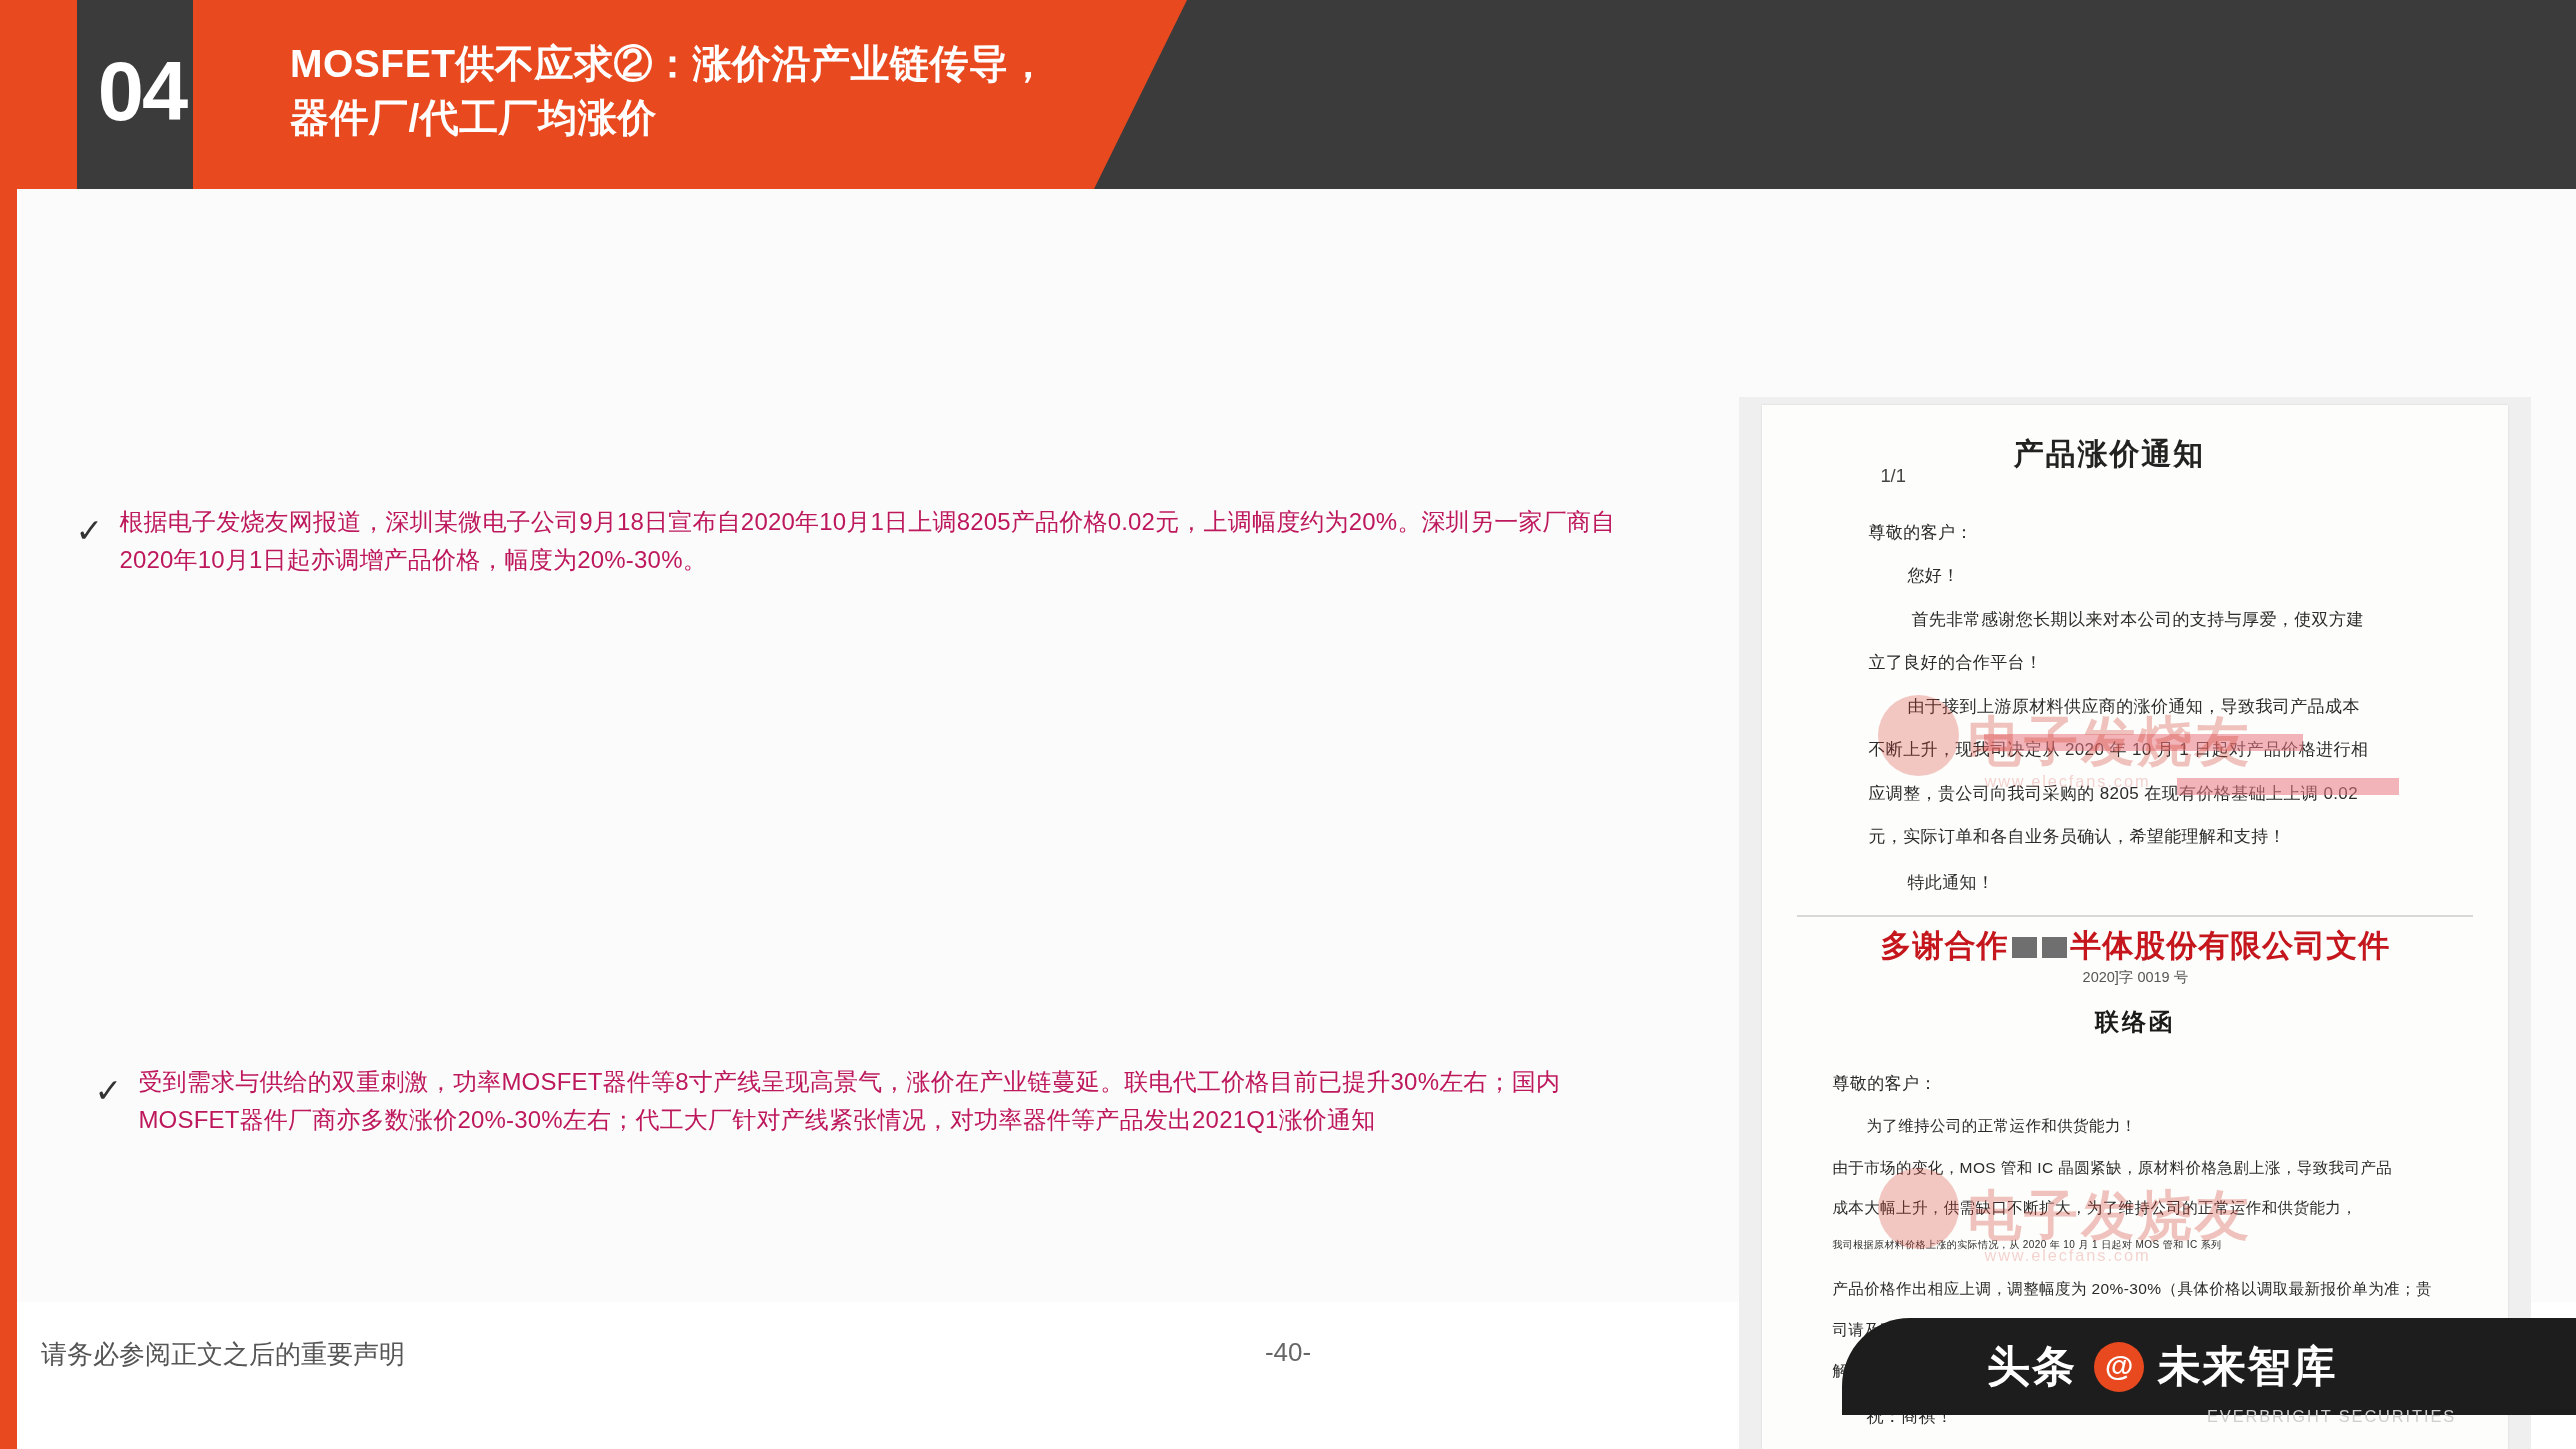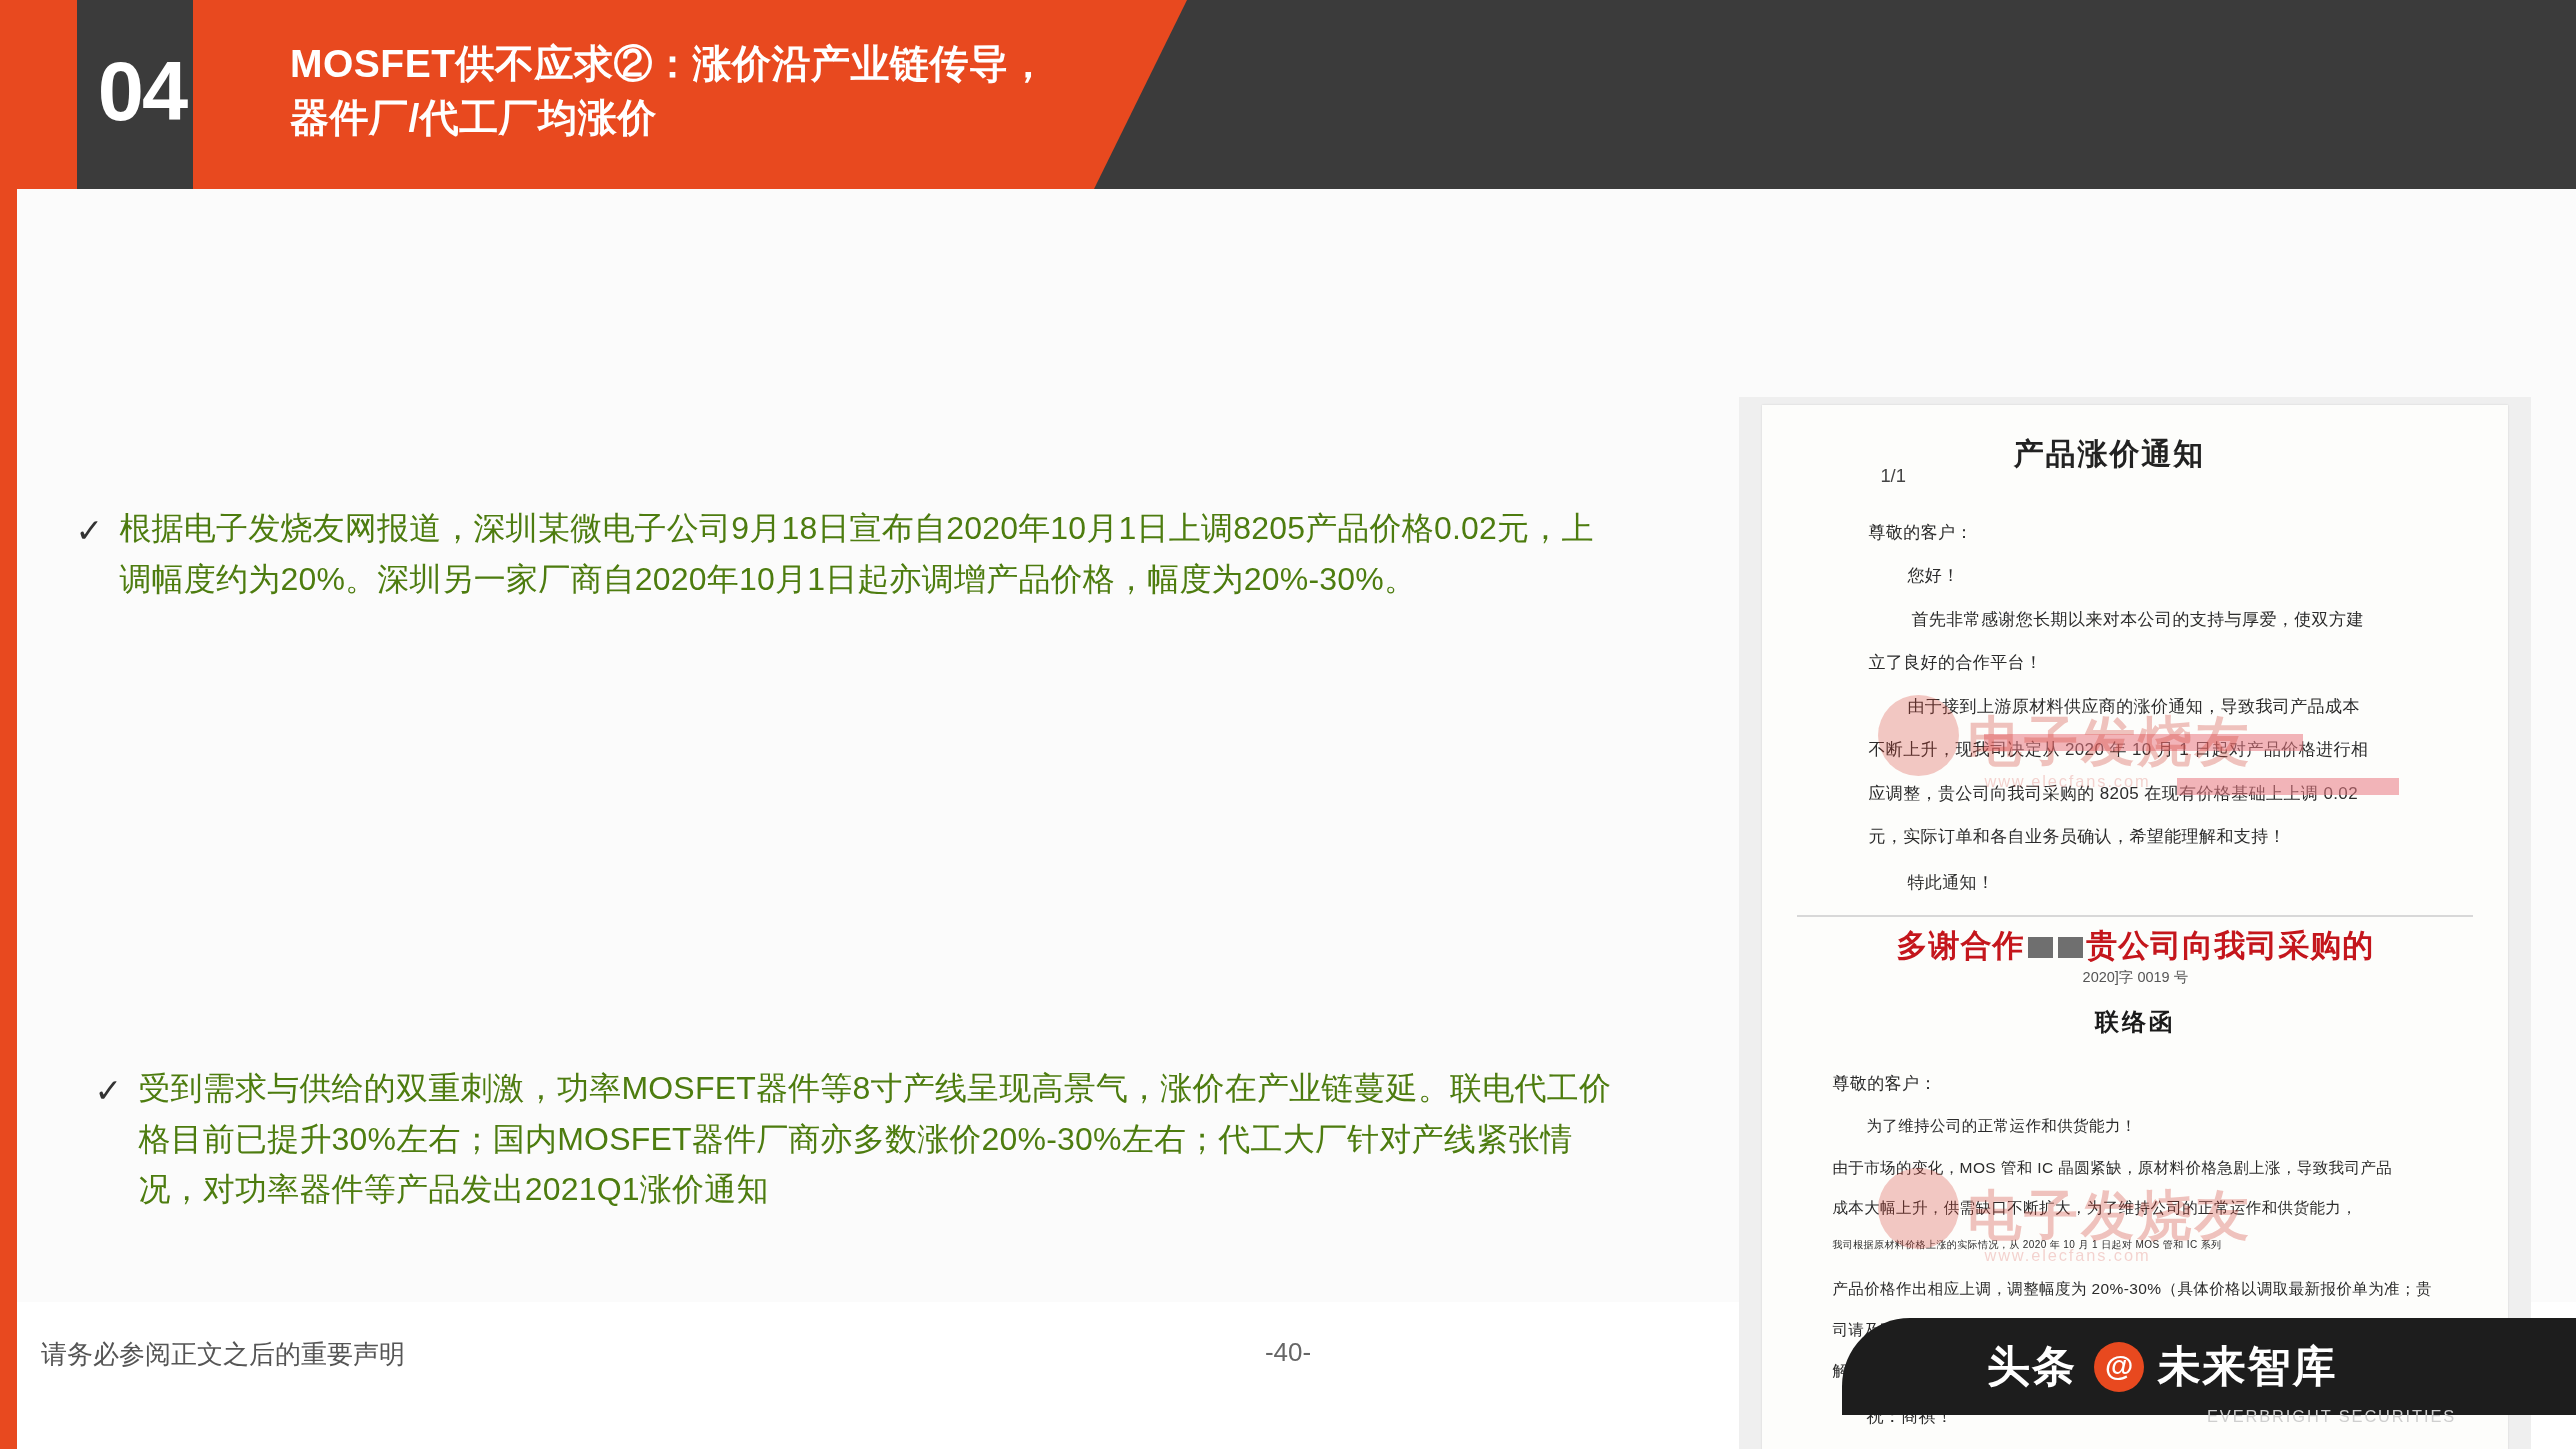--- a/index.html
+++ b/index.html
@@ -90,22 +90,22 @@
   }
   .bullet .tick {
     flex: 0 0 auto;
     width: 44px;
     font-size: 33px;
     color: #333;
     line-height: 1.55;
     padding-top: 1.9px;
   }
   .bullet .text {
-    font-size: 32px;
-    color: #4d7c0f;
+    font-size: 24px;
+    color: #be185d;
     line-height: 1.58;
     letter-spacing: 0.2px;
   }
   #bullet-1 { left: 58px; top: 314px; width: 1546px; }
   #bullet-2 { left: 77px; top: 874px; width: 1527px; }
 
   
   .doc-panel {
     position: absolute;
     left: 1722px; top: 208px;
@@ -312,21 +312,21 @@
         <div class="doc-line" style="left:106px; top:333px;">不断上升，现我司决定从 2020 年 10 月 1 日起对产品价格进行相</div>
         <div class="doc-line" style="left:106px; top:377px;">应调整，贵公司向我司采购的 8205 在现有价格基础上上调 0.02</div>
         <div class="doc-line" style="left:106px; top:420px;">元，实际订单和各自业务员确认，希望能理解和支持！</div>
         <div class="doc-line" style="left:145px; top:466px;">特此通知！</div>
 
         <div class="pink-bar" style="left:222px; top:329px; width:319px; height:17.4px;"></div>
         <div class="pink-bar" style="left:415px; top:373px; width:222px; height:17.4px;"></div>
 
         <div class="doc-sep"></div>
         <div class="doc-company">
-          <span>多谢合作</span><span class="redact"></span><span class="redact"></span><span>贵公司向我司采购的</span>
+          <span>多谢合作</span><span class="redact"></span><span class="redact"></span><span>半体股份有限公司文件</span>
         </div>
         <div class="doc-docno">2020]字 0019 号</div>
         <div class="doc-subtitle">联络函</div>
 
         <div class="doc-line" style="left:70px; top:667px;">尊敬的客户：</div>
         <div class="doc-line" style="left:104px; top:710px; font-size:15.5px;">为了维持公司的正常运作和供货能力！</div>
         <div class="doc-line" style="left:70px; top:752px; font-size:15.5px;">由于市场的变化，MOS 管和 IC 晶圆紧缺，原材料价格急剧上涨，导致我司产品</div>
         <div class="doc-line" style="left:70px; top:792px; font-size:15.5px;">成本大幅上升，供需缺口不断扩大，为了维持公司的正常运作和供货能力，</div>
         <div class="doc-line" style="left:70px; top:833px; font-size:10px;">我司根据原材料价格上涨的实际情况，从 2020 年 10 月 1 日起对 MOS 管和 IC 系列</div>
         <div class="doc-line" style="left:70px; top:873px; font-size:15.5px;">产品价格作出相应上调，调整幅度为 20%-30%（具体价格以调取最新报价单为准；贵</div>

